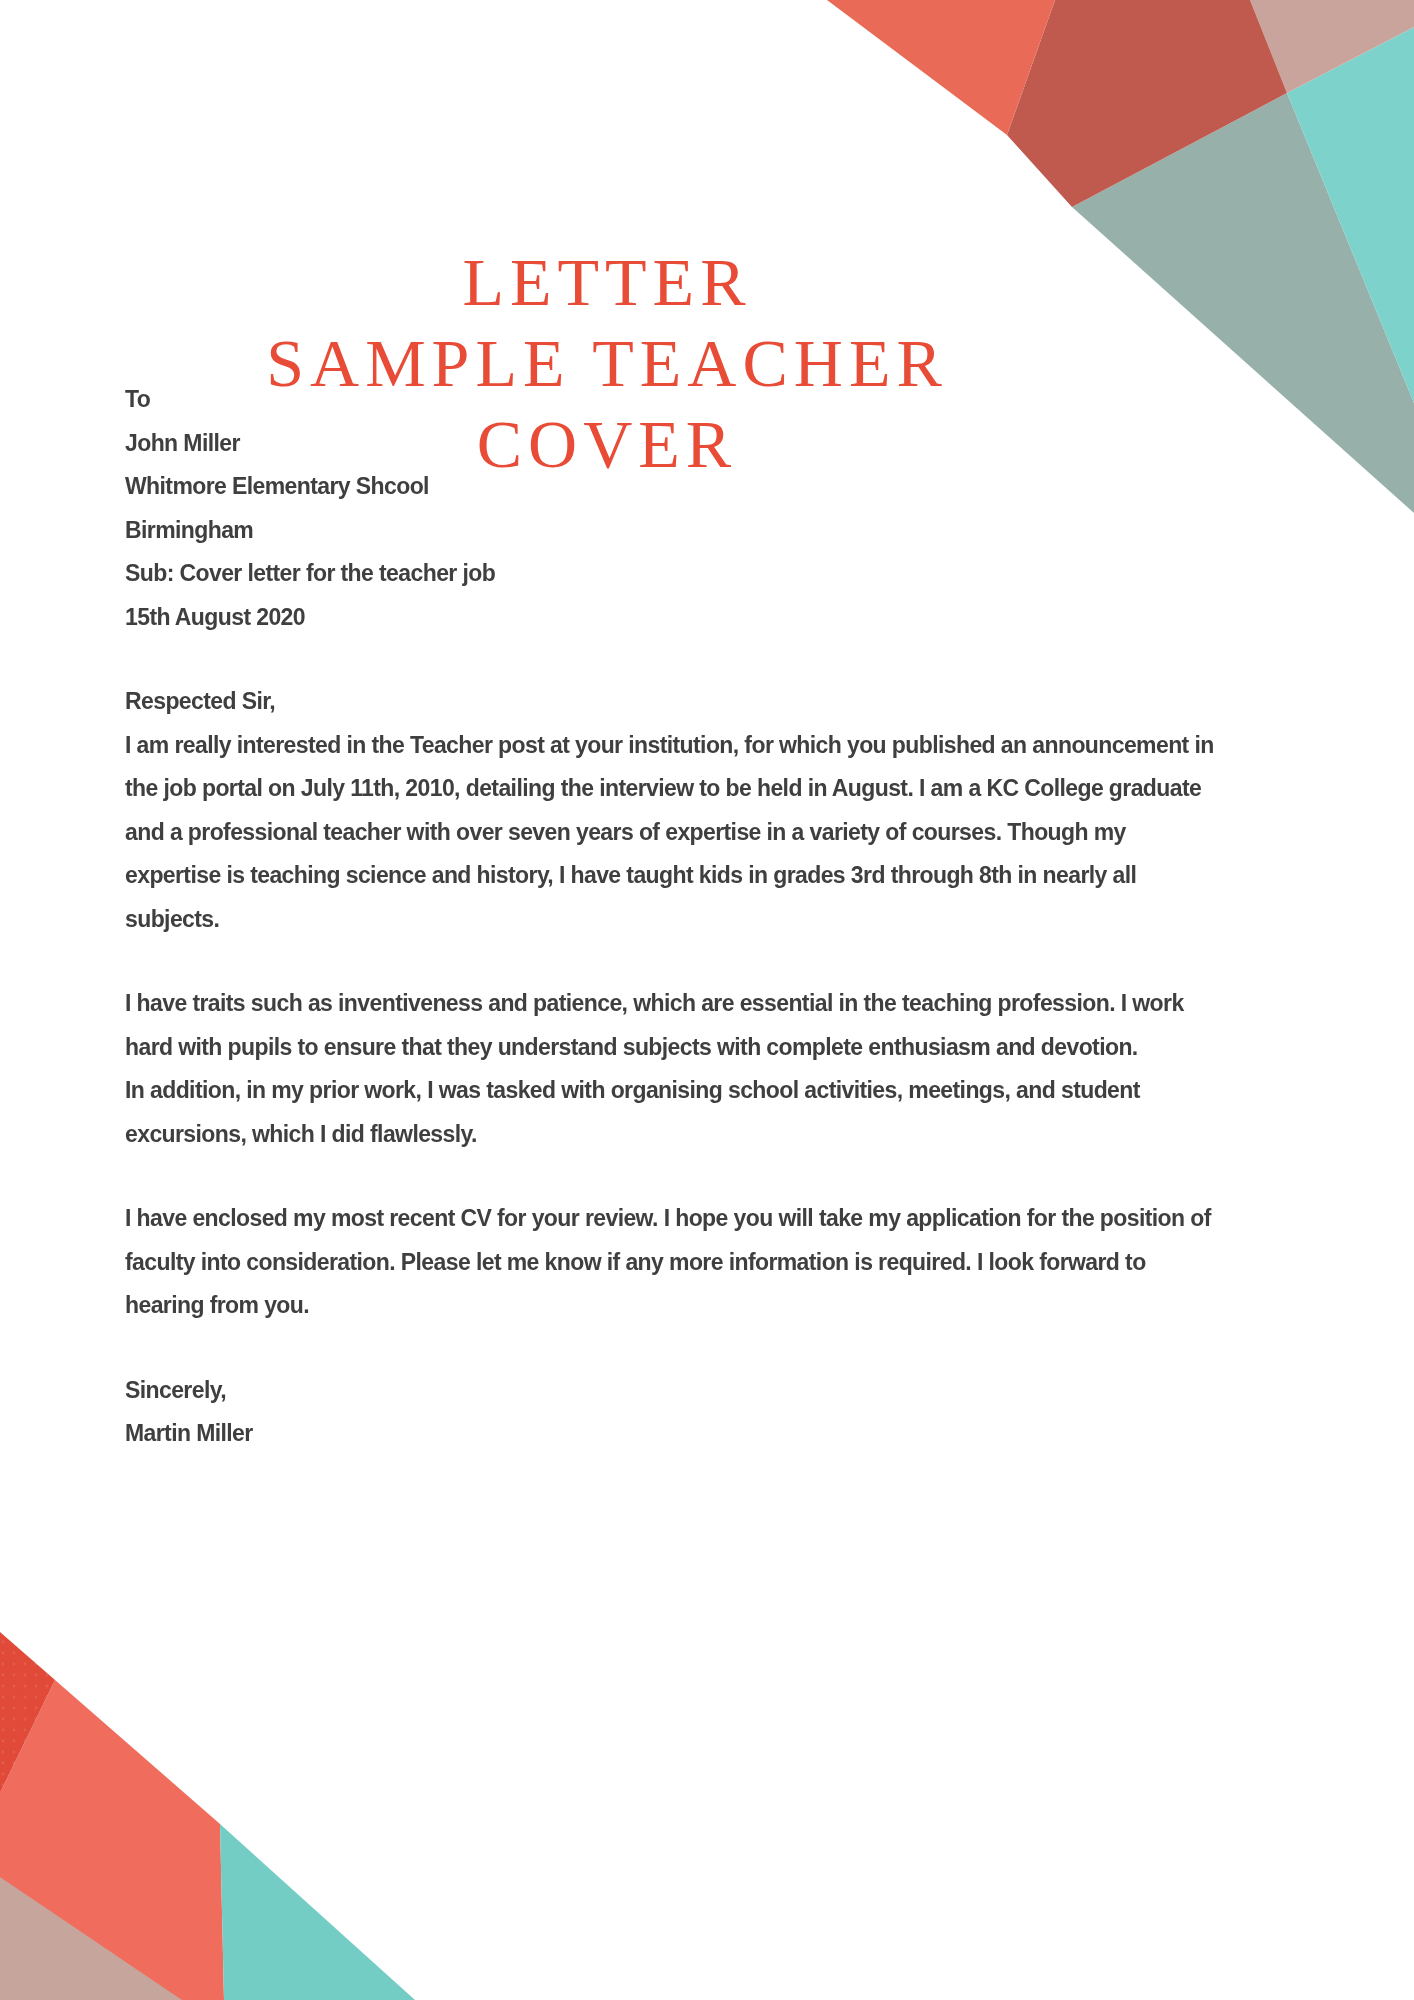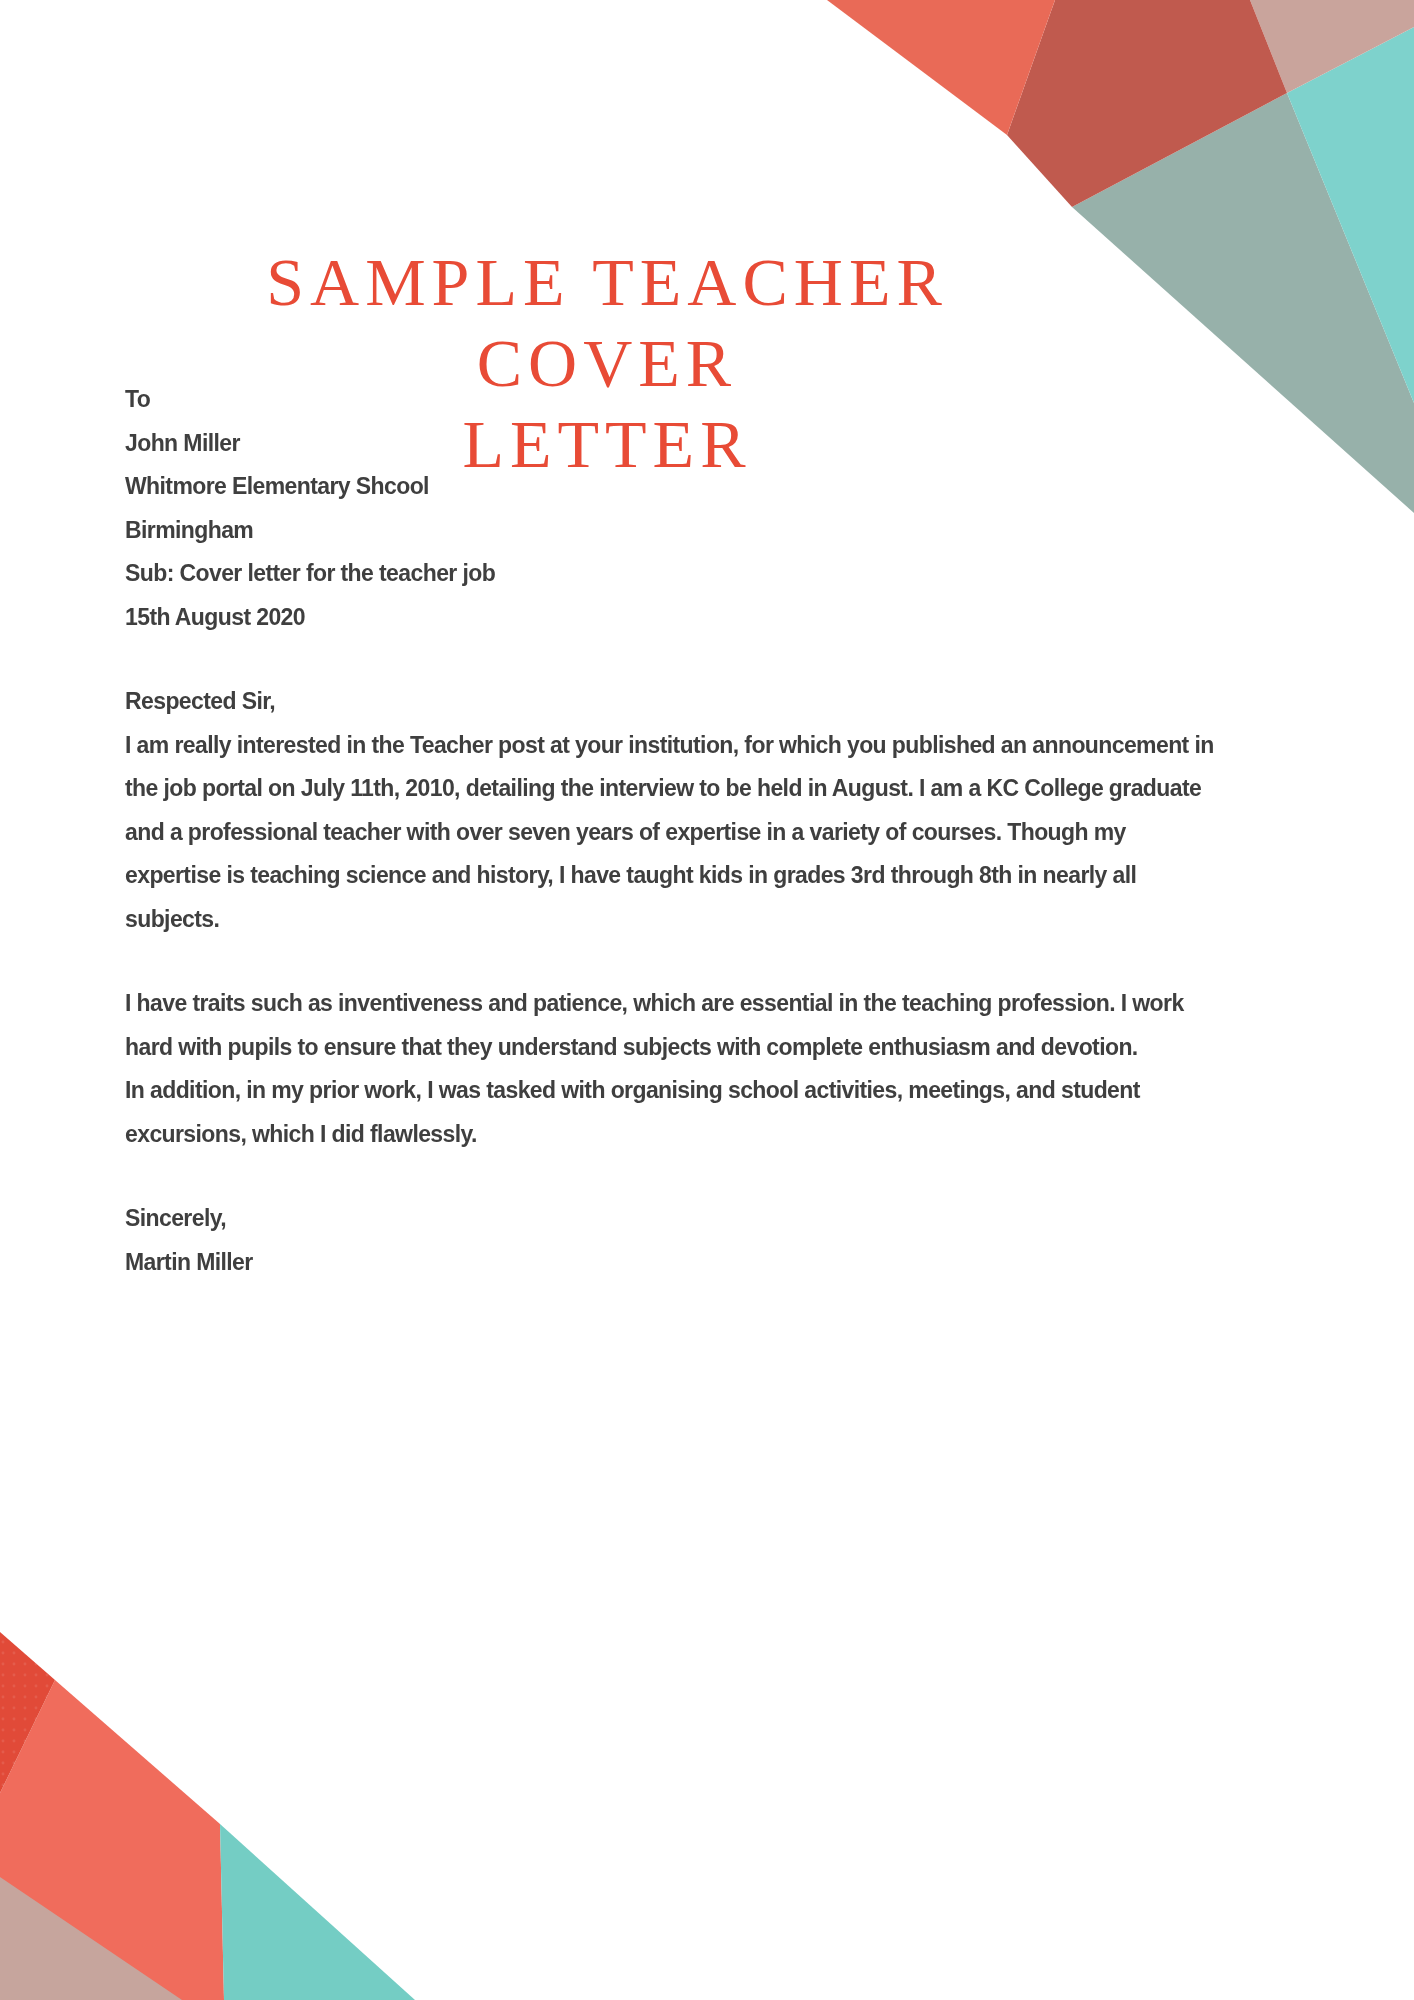--- a/index.html
+++ b/index.html
@@ -45,36 +45,39 @@
   <g id="deco-bottom-left">
       <polygon points="0,1793 55,1680 220,1824 224,2000 0,2000" fill="#f06c5c"></polygon>
       <polygon points="0,1632 55,1680 0,1793" fill="#e14a38"></polygon>
       <polygon points="0,1632 55,1680 0,1793" fill="url(#dotpat)"></polygon>
       <polygon points="220,1824 415,2000 224,2000" fill="#74cdc4"></polygon>
       <polygon points="0,1877 182,2000 0,2000" fill="#c6a59d"></polygon>
     </g>
 </svg>
 
 <h1 class="title" style="color: rgb(232, 75, 54);">
+  <div>LETTER</div>
   <div>SAMPLE TEACHER COVER</div>
-  <div>LETTER</div>
 </h1>
 
 <div class="letter-body" style="color: rgb(63, 63, 63);">
   <div class="block">To
 John Miller
 Whitmore Elementary Shcool
 Birmingham
 Sub: Cover letter for the teacher job
 15th August 2020</div>
   <div class="block">Respected Sir,
 I am really interested in the Teacher post at your institution, for which you published an announcement in
 the job portal on July 11th, 2010, detailing the interview to be held in August. I am a KC College graduate
 and a professional teacher with over seven years of expertise in a variety of courses. Though my
 expertise is teaching science and history, I have taught kids in grades 3rd through 8th in nearly all
 subjects.</div>
   <div class="block">I have traits such as inventiveness and patience, which are essential in the teaching profession. I work
 hard with pupils to ensure that they understand subjects with complete enthusiasm and devotion.
 In addition, in my prior work, I was tasked with organising school activities, meetings, and student
 excursions, which I did flawlessly.</div>
+  <div class="block">I have enclosed my most recent CV for your review. I hope you will take my application for the position of
+faculty into consideration. Please let me know if any more information is required. I look forward to
+hearing from you.</div>
   <div class="block">Sincerely,
 Martin Miller</div>
 </div>
 
 </body></html>

